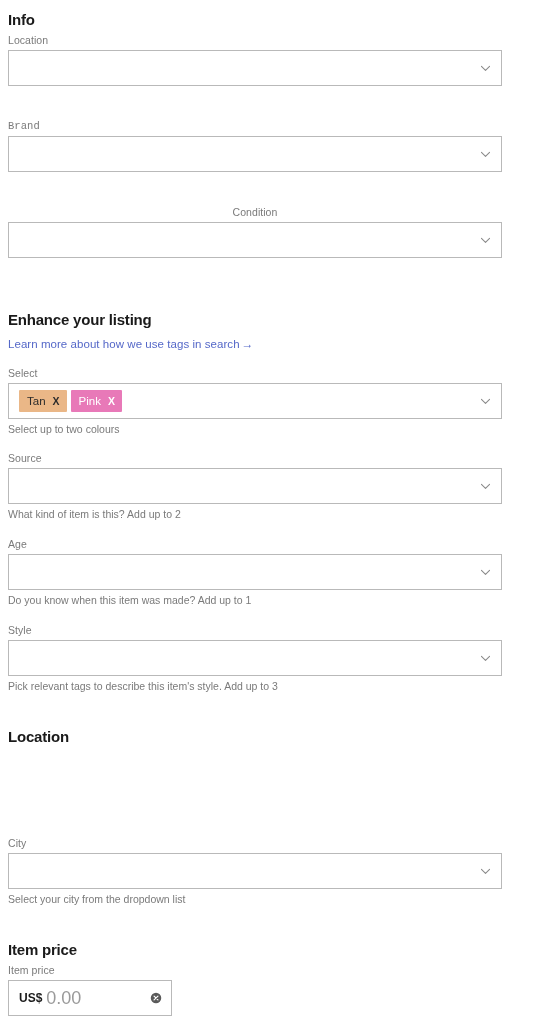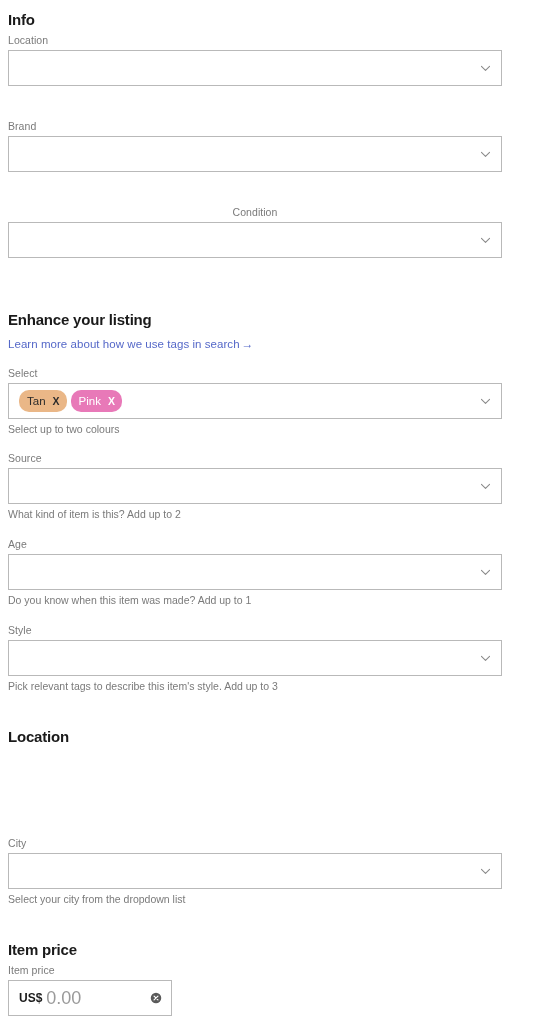--- a/index.html
+++ b/index.html
@@ -105,21 +105,21 @@
   }
   .chip {
     display: inline-flex;
     align-items: center;
     gap: 7px;
     height: 22px;
     padding: 0 7px 0 8px;
     font-size: 11.5px;
     line-height: 22px;
     white-space: nowrap;
-    border-radius: 10px;
+    border-radius: 1px;
   }
   .chip .chip-x {
     font-size: 10.5px;
     font-weight: bold;
     line-height: 1;
   }
 
   
   .price-control {
     position: relative;
@@ -147,21 +147,21 @@
     top: 50%;
     transform: translateY(-50%);
     width: 12px;
     height: 12px;
   }
   .clear-icon svg { display: block; width: 12px; height: 12px; }
 
   
   #info-title       { position: absolute; left: 8px; top: 3px; }
   #f-category       { position: absolute; left: 8px; top: 26px; }
-  #f-brand          { position: absolute; left: 8px; top: 112px; }
+  #f-brand          { position: absolute; left: 8px; top: 112px; font-family: Liberation Mono, monospace; }
   #f-condition      { position: absolute; left: 8px; top: 198px; text-align: center; }
 
   #enhance-title    { position: absolute; left: 8px; top: 303px; }
   #enhance-link     { position: absolute; left: 8px; top: 329px; }
   #f-colour         { position: absolute; left: 8px; top: 359px; }
   #f-source         { position: absolute; left: 8px; top: 444px; }
   #f-age            { position: absolute; left: 8px; top: 530px; }
   #f-style          { position: absolute; left: 8px; top: 616px; }
 
   #location-title   { position: absolute; left: 8px; top: 720px; }

